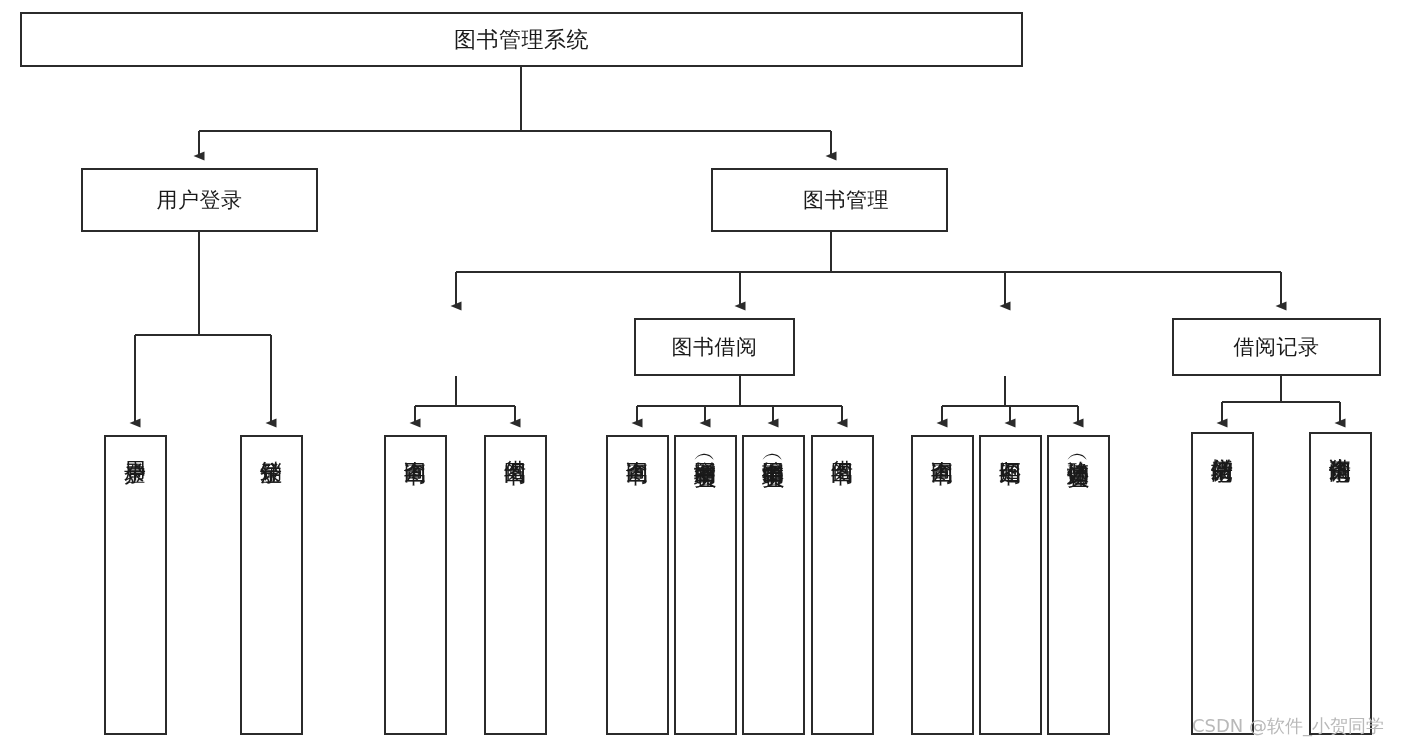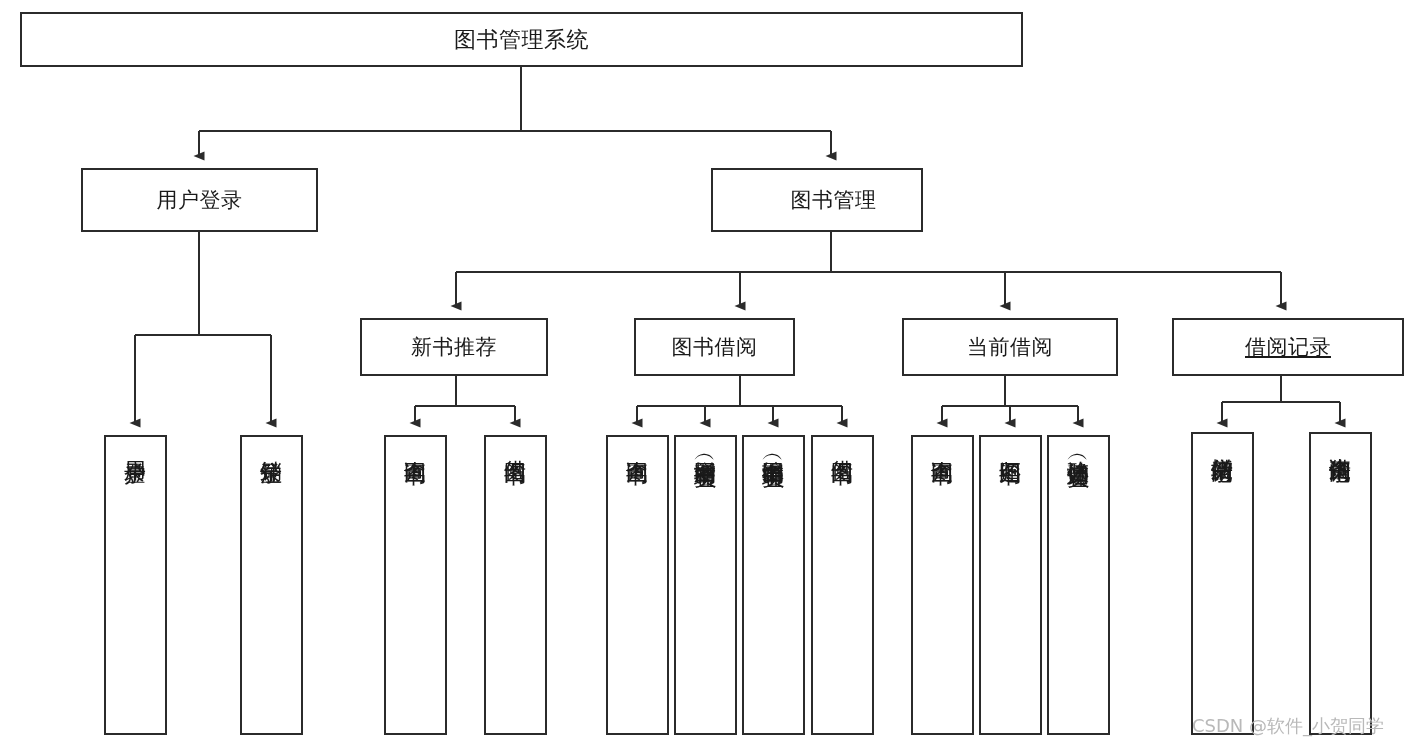--- a/index.html
+++ b/index.html
@@ -122,34 +122,28 @@
     </g>
   </svg>
 
   <div class="node horiz root" style="left:20px; top:12px; width:1003px; height:55px;">
     <span class="label">图书管理系统</span>
   </div>
 
   <div class="node horiz" style="left:81px; top:168px; width:237px; height:64px;">
     <span class="label">用户登录</span>
   </div>
-  <div class="node horiz" style="left:711px; top:168px; width:212px; height:64px;padding-left:33px;">
+  <div class="node horiz" style="left:711px; top:168px; width:237px; height:64px;padding-left:33px;">
     <span class="label">图书管理</span>
   </div>
 
-  <div class="node horiz" style="left:360px; top:318px; width:188px; height:58px;">
-    <span class="label">新书推荐</span>
-  </div>
   <div class="node horiz" style="left:634px; top:318px; width:161px; height:58px;">
     <span class="label">图书借阅</span>
   </div>
-  <div class="node horiz" style="left:902px; top:318px; width:216px; height:58px;">
-    <span class="label">当前借阅</span>
-  </div>
-  <div class="node horiz" style="left:1172px; top:318px; width:232px; height:58px;text-decoration:underline;">
+  <div class="node horiz" style="left:1172px; top:318px; width:209px; height:58px;">
     <span class="label">借阅记录</span>
   </div>
 
   <div class="node vert" style="left:104px; top:435px; width:63px; height:300px;">
     <span class="label">用户登录</span>
   </div>
   <div class="node vert" style="left:240px; top:435px; width:63px; height:300px;">
     <span class="label">注销登录</span>
   </div>
 

